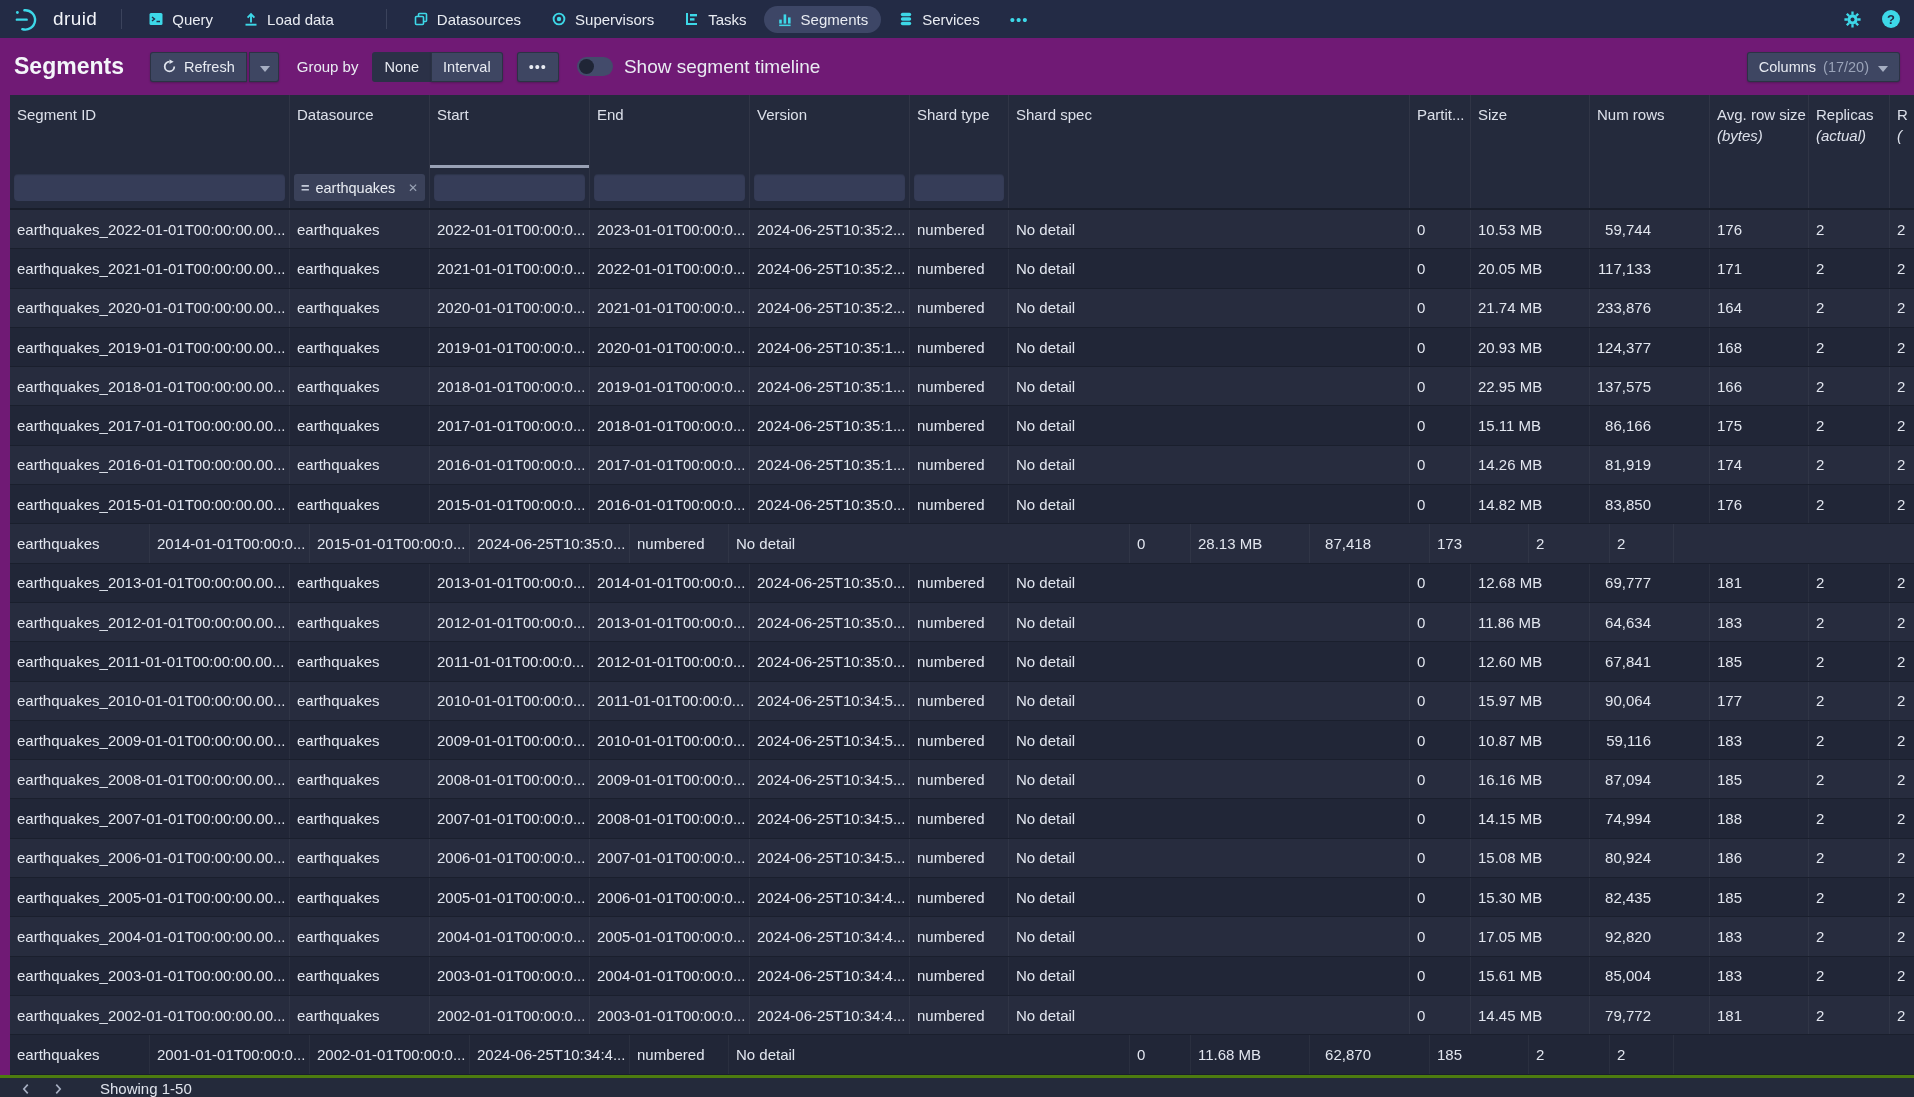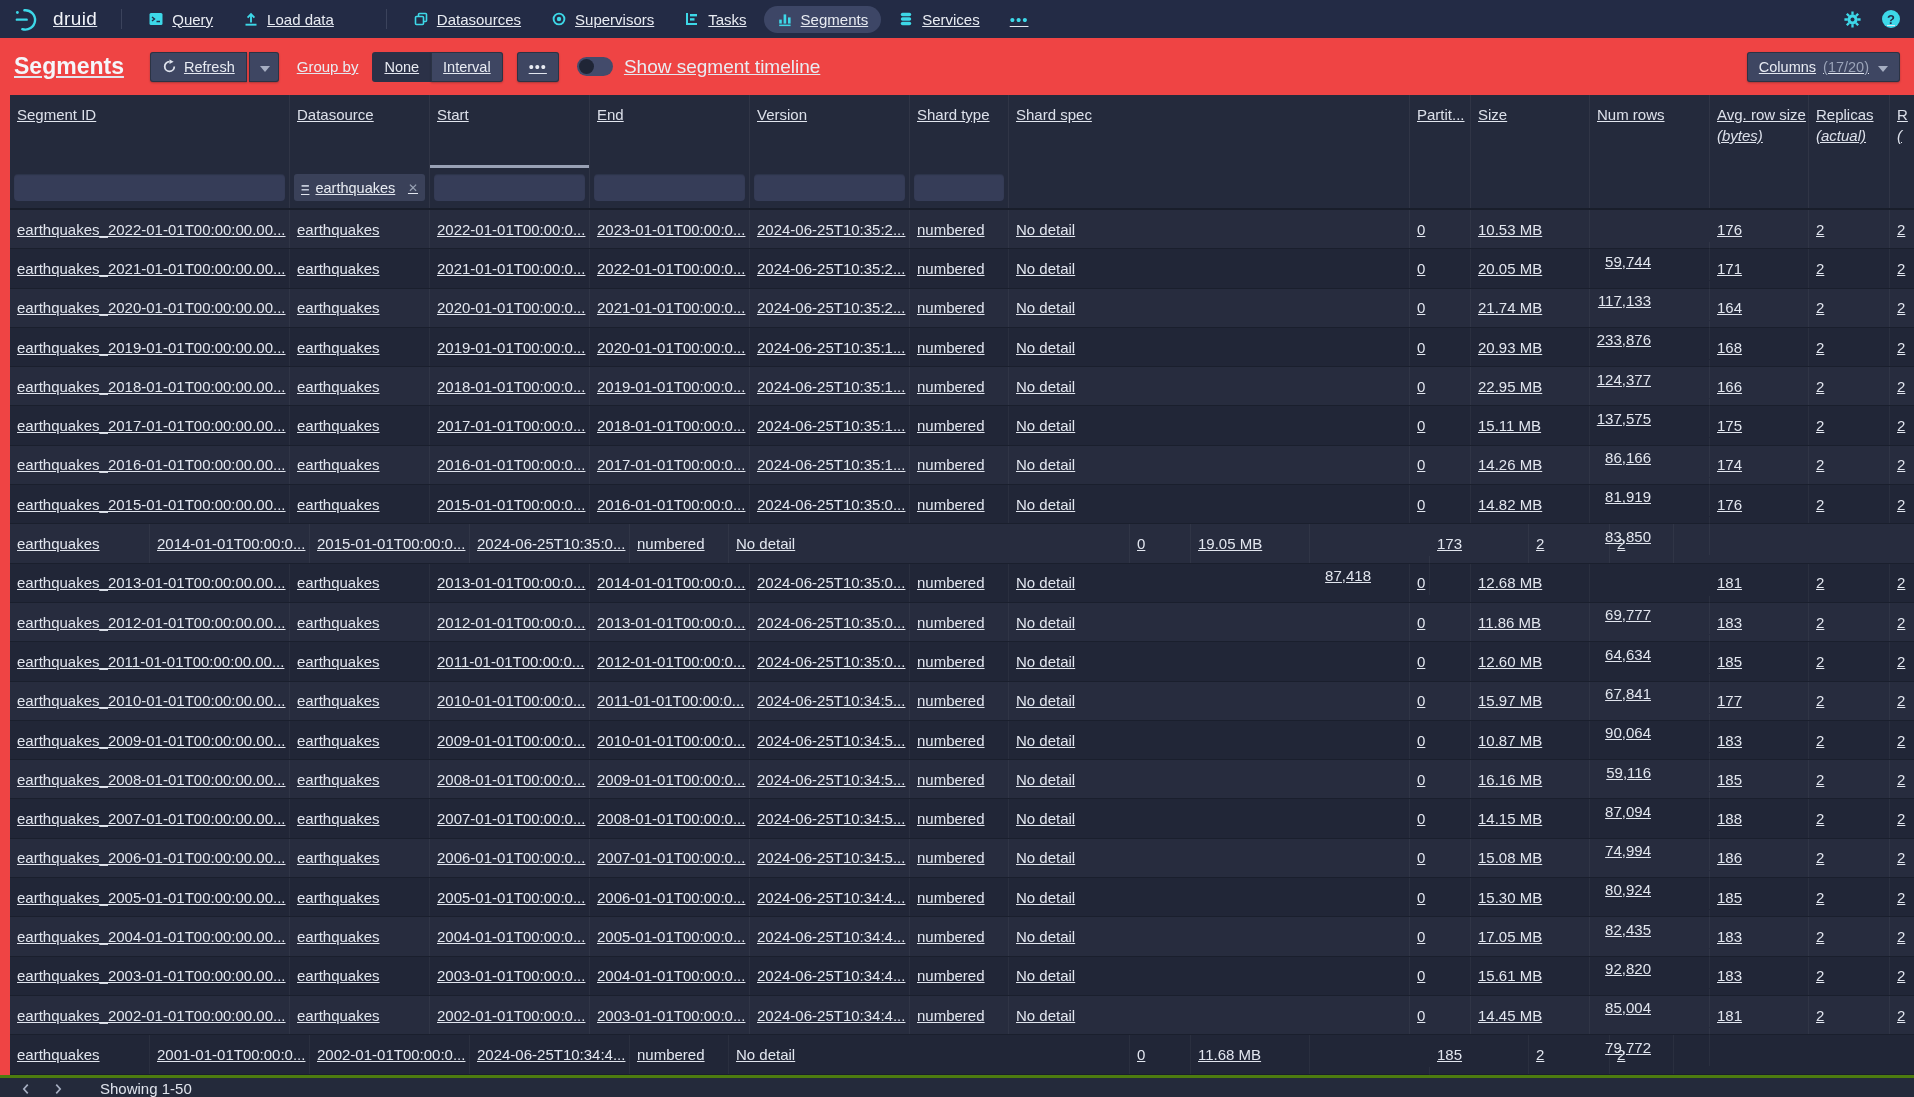--- a/index.html
+++ b/index.html
@@ -1,17 +1,17 @@
 <!DOCTYPE html>
 <html><head>
 <meta charset="utf-8">
 <style>
   html,body{margin:0;padding:0;background:#14181f;}
-  .app{position:relative;width:1914px;height:1097px;overflow:hidden;background:#ef4444;
-       font-family:"Liberation Sans",sans-serif;color:#E2E6EF;text-decoration:underline;-webkit-font-smoothing:antialiased;}
+  .app{position:relative;width:1914px;height:1097px;overflow:hidden;background:#701a75;
+       font-family:"Liberation Sans",sans-serif;color:#E2E6EF;-webkit-font-smoothing:antialiased;}
 
   
   .nav{display:flex;align-items:center;height:38px;background:#232B45;padding:0 14px;box-sizing:border-box;}
   .brand{display:flex;align-items:center;gap:7px;cursor:pointer;}
   .brand-text{font-size:19px;font-weight:500;letter-spacing:.4px;color:#F2F4F9;}
   .nav-divider{width:1px;height:20px;background:#3B435C;margin:0 24px;}
   .nav-item{display:flex;align-items:center;gap:8px;font-size:15px;color:#E9ECF2;margin-right:26px;
             padding:5px 2px;cursor:pointer;white-space:nowrap;}
   .nav-item.active{background:#3D4666;border-radius:16px;padding:5px 13px;margin-left:-11px;margin-right:15px;}
   .nav-icon{display:flex;align-items:center;}
@@ -60,21 +60,21 @@
   .ftag-eq{color:#C3CAD8;font-weight:700;}
   .ftag-text{flex:1;overflow:hidden;white-space:nowrap;}
   .ftag-x{color:#9AA3B5;font-size:12px;}
   .tbody{background:#202535;border-top:2px solid #191E2B;}
   .tr{display:flex;height:39.3px;box-sizing:border-box;border-bottom:1px solid #1A1F2D;cursor:pointer;}
   .tr.odd{background:#272C3E;}
   .tr.even{background:#212637;}
   .td{box-sizing:border-box;height:100%;display:flex;align-items:center;padding:0 7px;
       border-right:1px solid rgba(255,255,255,.045);font-size:15px;color:#E2E6EF;
       white-space:nowrap;overflow:hidden;}
-  .td.align-right{justify-content:flex-end;padding-right:58px;margin-top:32px;}
+  .td.align-right{justify-content:flex-end;padding-right:58px;}
 
   
   .pager{position:absolute;left:0;right:0;bottom:0;height:22px;background:#242A3B;border-top:3px solid #4d7c0f;
       display:flex;align-items:flex-start;padding:2px 10px 0 10px;box-sizing:border-box;}
   .pager-btn{background:none;border:none;padding:0 9px;cursor:pointer;display:flex;align-items:center;height:18px;}
   .pager-text{font-size:15px;color:#E0E4ED;margin-left:26px;line-height:18px;}
 </style>
 </head>
 <body>
 
@@ -418,21 +418,21 @@
           <div class="td" style="width: 64px;">2</div>
         </div>
         <div class="tr odd">
           <div class="td" style="width: 140px;">earthquakes</div>
           <div class="td" style="width: 160px;">2014-01-01T00:00:0...</div>
           <div class="td" style="width: 160px;">2015-01-01T00:00:0...</div>
           <div class="td" style="width: 160px;">2024-06-25T10:35:0...</div>
           <div class="td" style="width: 99px;">numbered</div>
           <div class="td" style="width: 401px;">No detail</div>
           <div class="td" style="width: 61px;">0</div>
-          <div class="td" style="width: 119px;">19.05 MB</div>
+          <div class="td" style="width: 119px;">28.13 MB</div>
           <div class="td align-right" style="width: 120px;">87,418</div>
           <div class="td" style="width: 99px;">173</div>
           <div class="td" style="width: 81px;">2</div>
           <div class="td" style="width: 64px;">2</div>
         </div>
         <div class="tr even">
           <div class="td" style="width: 280px;">earthquakes_2013-01-01T00:00:00.00...</div>
           <div class="td" style="width: 140px;">earthquakes</div>
           <div class="td" style="width: 160px;">2013-01-01T00:00:0...</div>
           <div class="td" style="width: 160px;">2014-01-01T00:00:0...</div>

